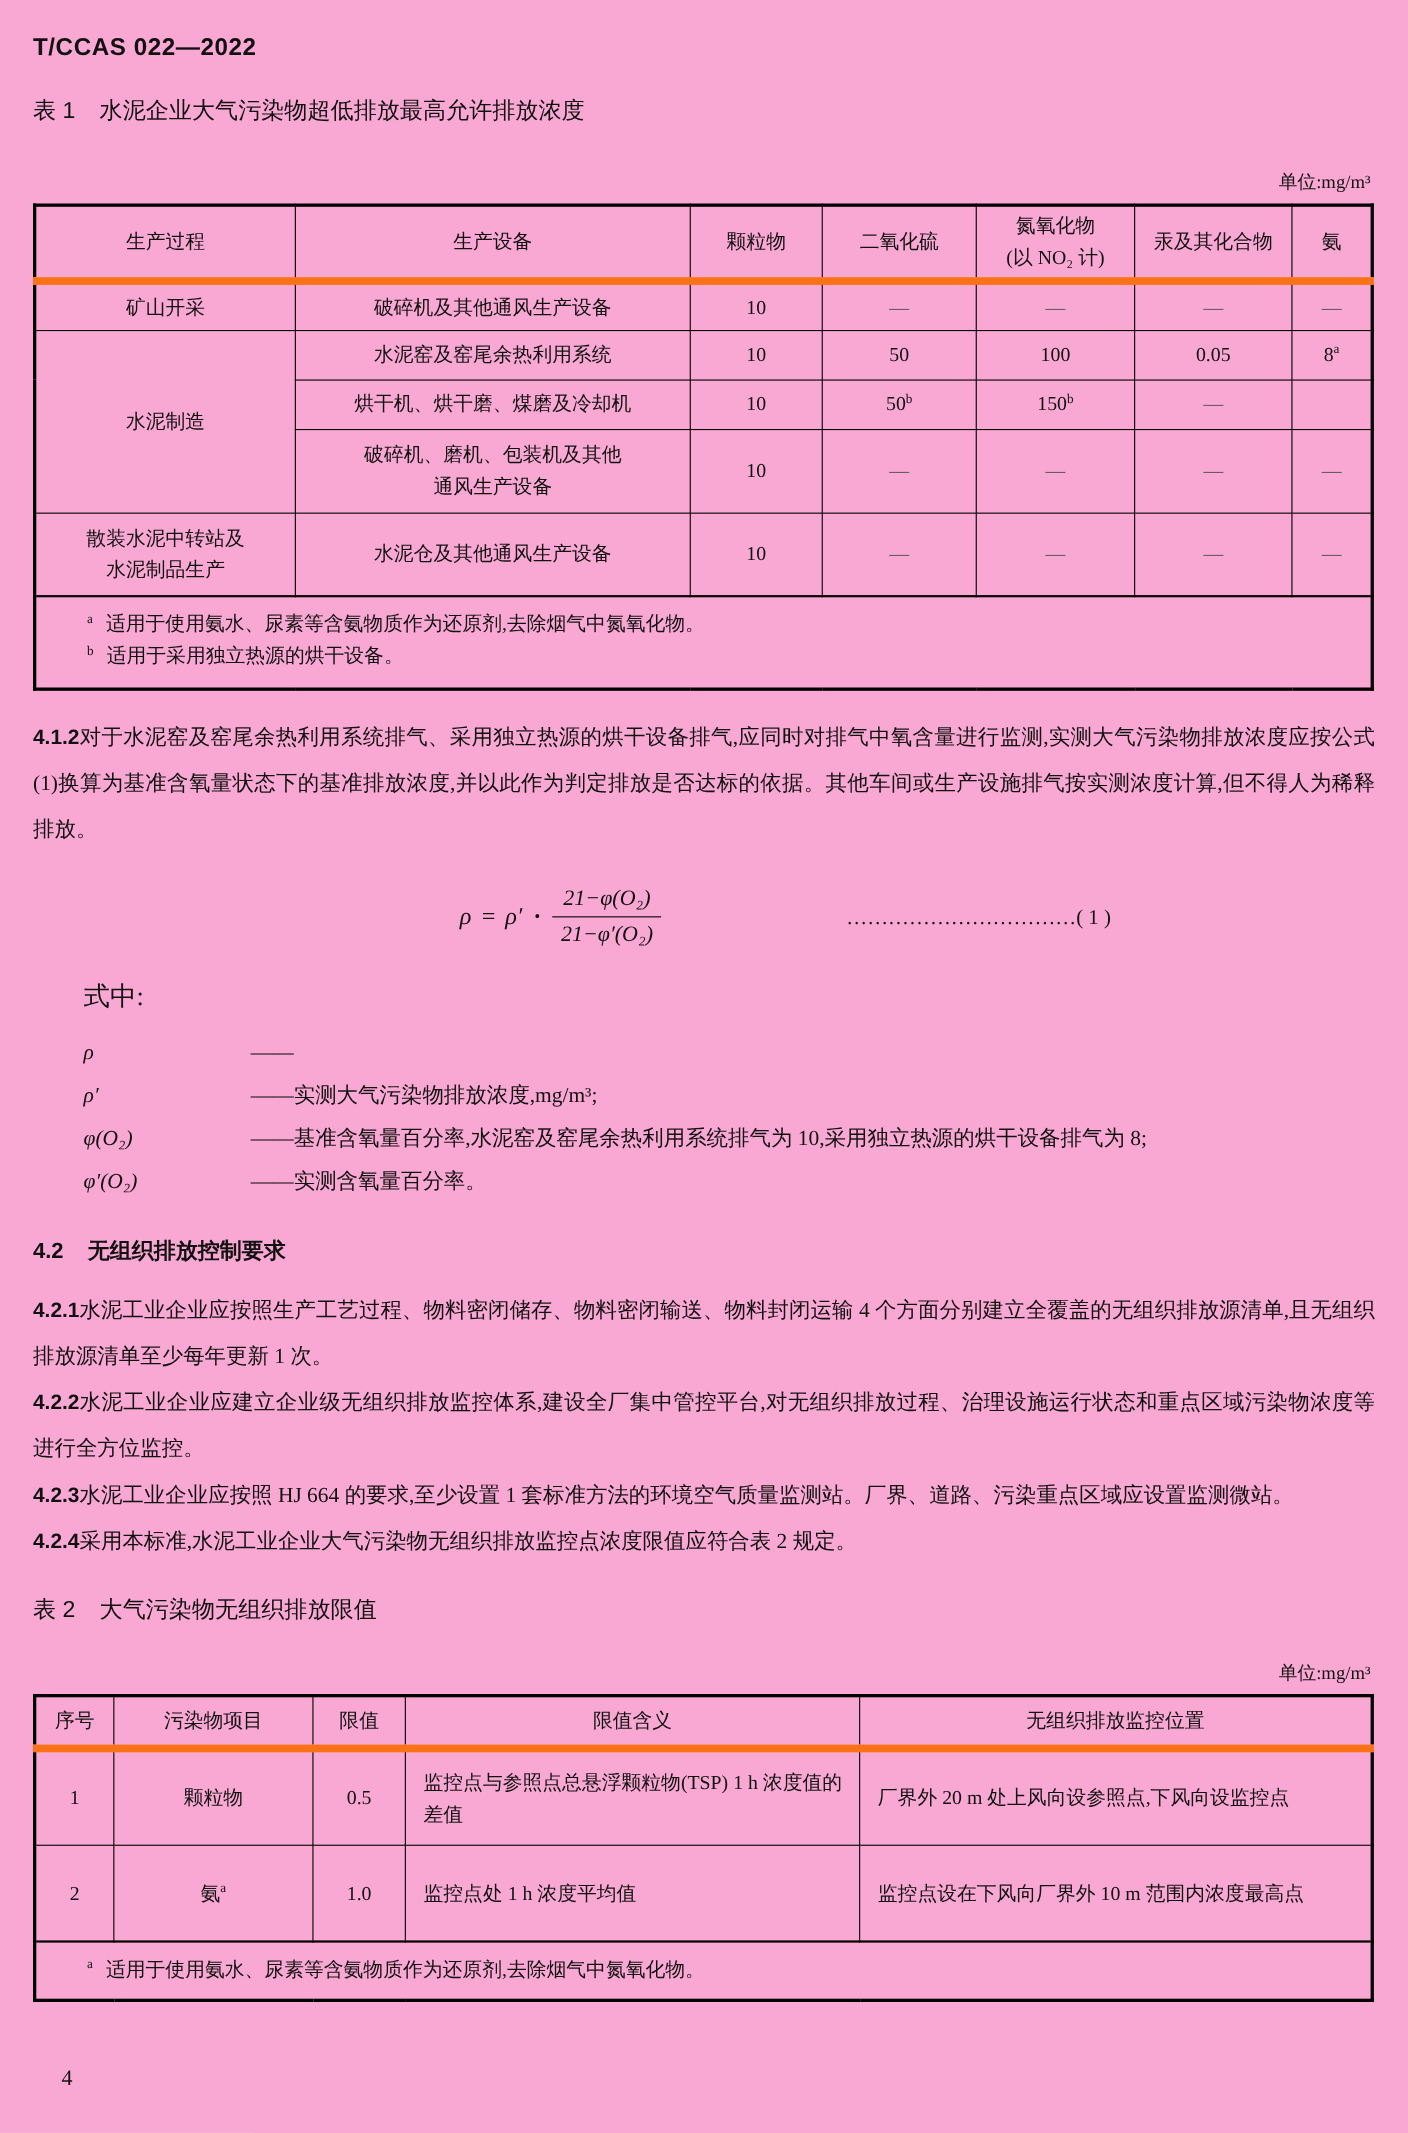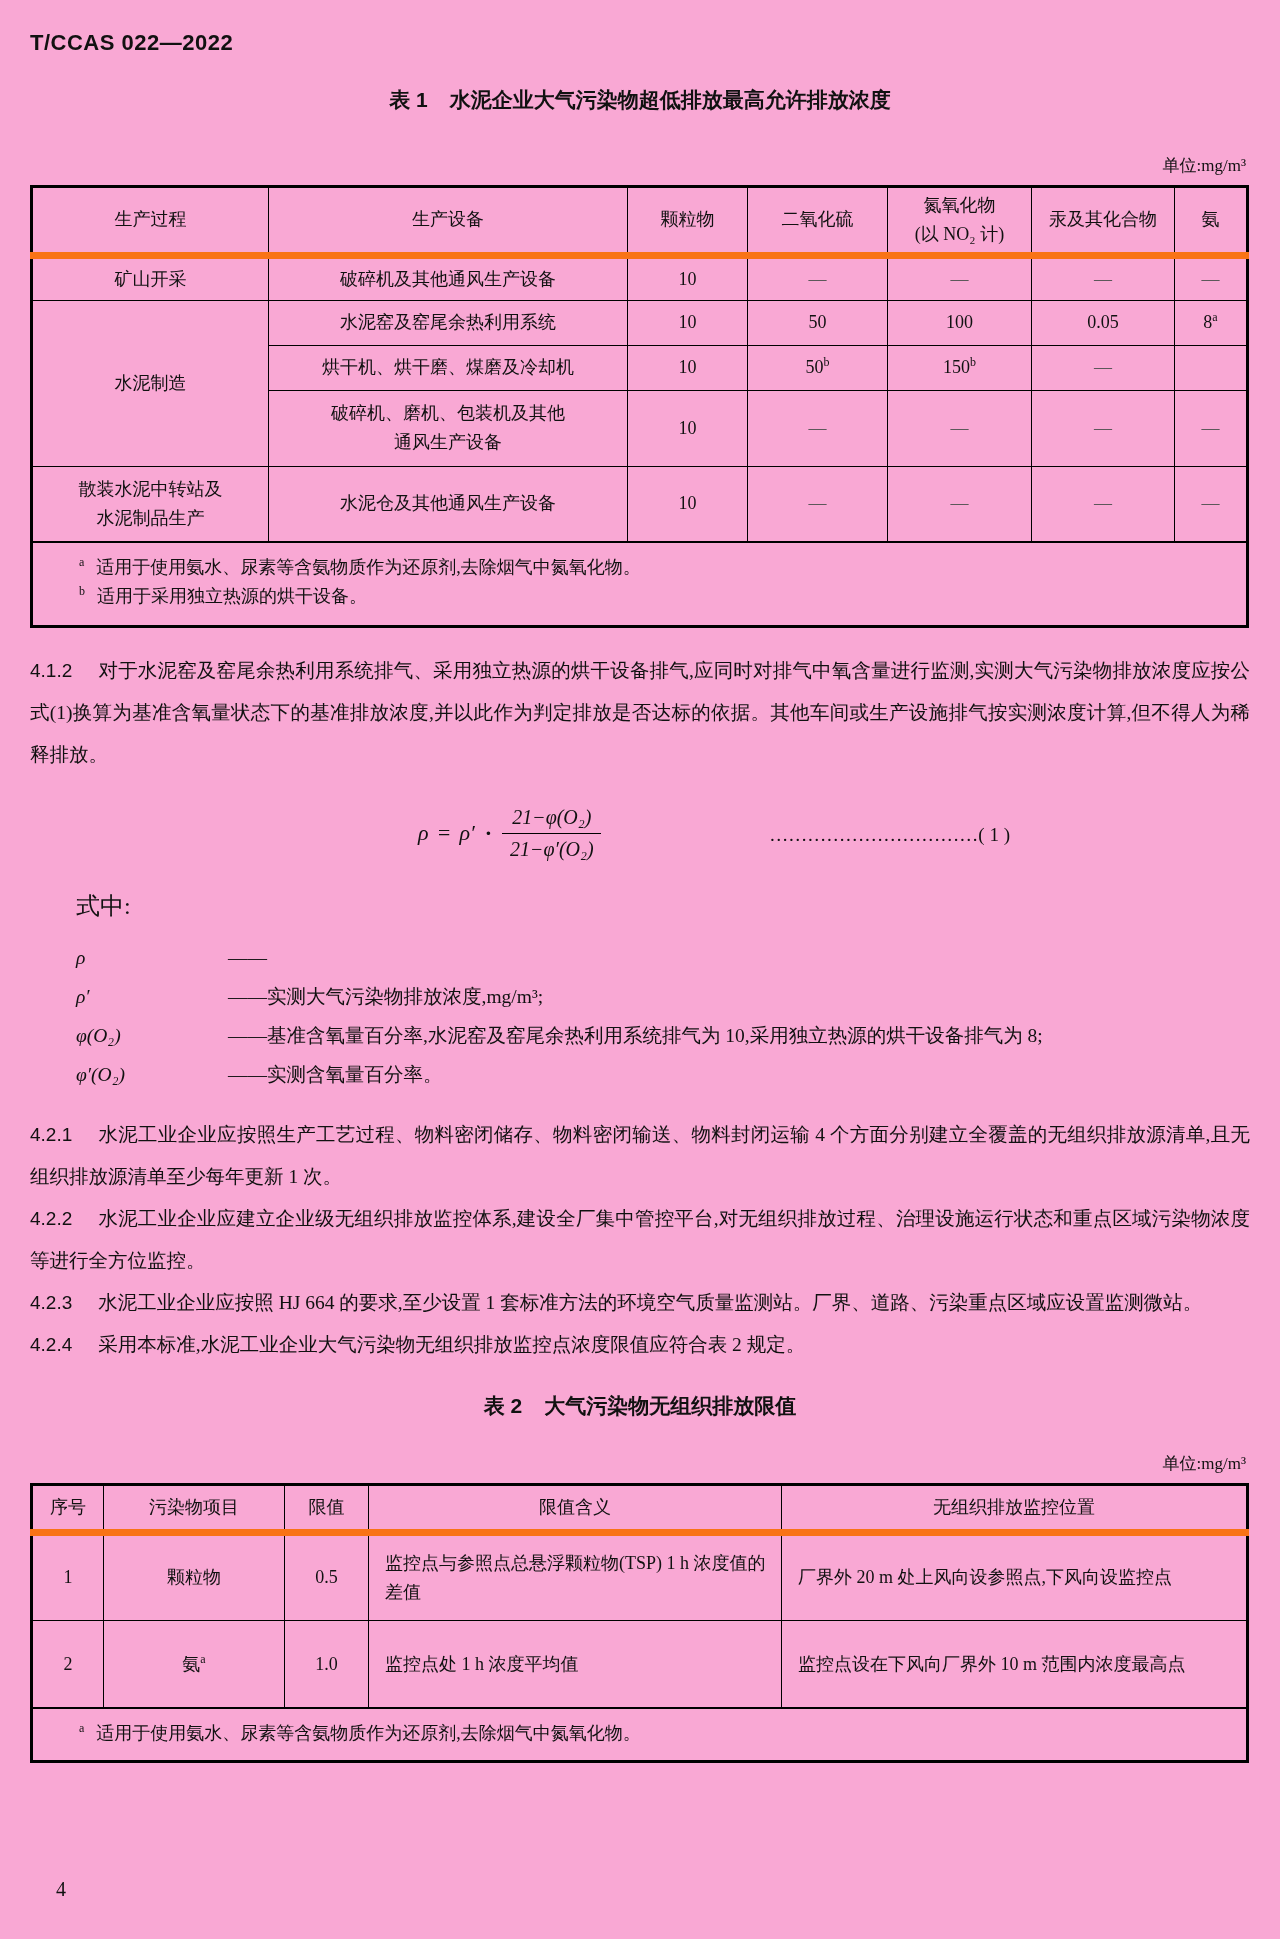--- a/index.html
+++ b/index.html
@@ -17,22 +17,22 @@
     padding:30px 30px 0 30px;
     overflow:hidden;
   }
 
   .doc-header {
     font-family:"Liberation Sans","DejaVu Sans",sans-serif;
     font-weight:bold; font-size:22px; letter-spacing:0.5px;
   }
 
   .t-caption {
-    text-align:center; font-family:"Liberation Sans","DejaVu Sans",sans-serif;
-    font-weight:bold; font-size:21px; margin-top:30px;
+    font-family:"Liberation Sans","DejaVu Sans",sans-serif;
+    font-weight:normal; font-size:21px; margin-top:30px;
   }
   .t-caption .cap-label { margin-right:22px; }
 
   .unit-line {
     text-align:right; font-size:17px; margin:40px 4px 8px 0;
   }
   .unit-line.u2 { margin-top:32px; }
 
   table.std-table {
     width:1218px; border-collapse:collapse; table-layout:fixed;
@@ -57,21 +57,21 @@
     font-size:17px; line-height:2.1;
   }
   .fn-line sup { font-size:12px; margin-right:12px; }
 
   .clause {
     font-size:19.5px; line-height:42px; text-align:justify;
     margin:0; width:1220px;
   }
   .clause .cnum {
     font-family:"Liberation Sans","DejaVu Sans",sans-serif;
-    font-weight:normal; font-size:19px; margin-right:26px;
+    font-weight:bold; font-size:19px; 
   }
   .clause-412 { margin-top:22px; }
   .clause-421 { margin-top:20px; }
 
   .formula-row { position:relative; height:86px; margin-top:22px; }
   .equation {
     position:absolute; left:388px; top:8px;
     display:flex; align-items:center;
     font-style:italic; font-size:22px;
     font-family:"Liberation Serif","DejaVu Sans",serif;
@@ -235,20 +235,23 @@
     <span class="def-sym">φ(O₂)</span>
       <span class="def-dash">——</span>
       <span class="def-text">基准含氧量百分率,水泥窑及窑尾余热利用系统排气为 10,采用独立热源的烘干设备排气为 8;</span>
   </div>
   <div class="def-row">
     <span class="def-sym">φ′(O₂)</span>
       <span class="def-dash">——</span>
       <span class="def-text">实测含氧量百分率。</span>
   </div>
 
+  <div class="section-heading">
+    <span class="cnum">4.2</span><span>无组织排放控制要求</span>
+  </div>
 
   <p class="clause clause-421">
     <span class="cnum">4.2.1</span><span>水泥工业企业应按照生产工艺过程、物料密闭储存、物料密闭输送、物料封闭运输 4 个方面分别建立全覆盖的无组织排放源清单,且无组织排放源清单至少每年更新 1 次。</span>
   </p>
   <p class="clause">
     <span class="cnum">4.2.2</span><span>水泥工业企业应建立企业级无组织排放监控体系,建设全厂集中管控平台,对无组织排放过程、治理设施运行状态和重点区域污染物浓度等进行全方位监控。</span>
   </p>
   <p class="clause">
     <span class="cnum">4.2.3</span><span>水泥工业企业应按照 HJ 664 的要求,至少设置 1 套标准方法的环境空气质量监测站。厂界、道路、污染重点区域应设置监测微站。</span>
   </p>

